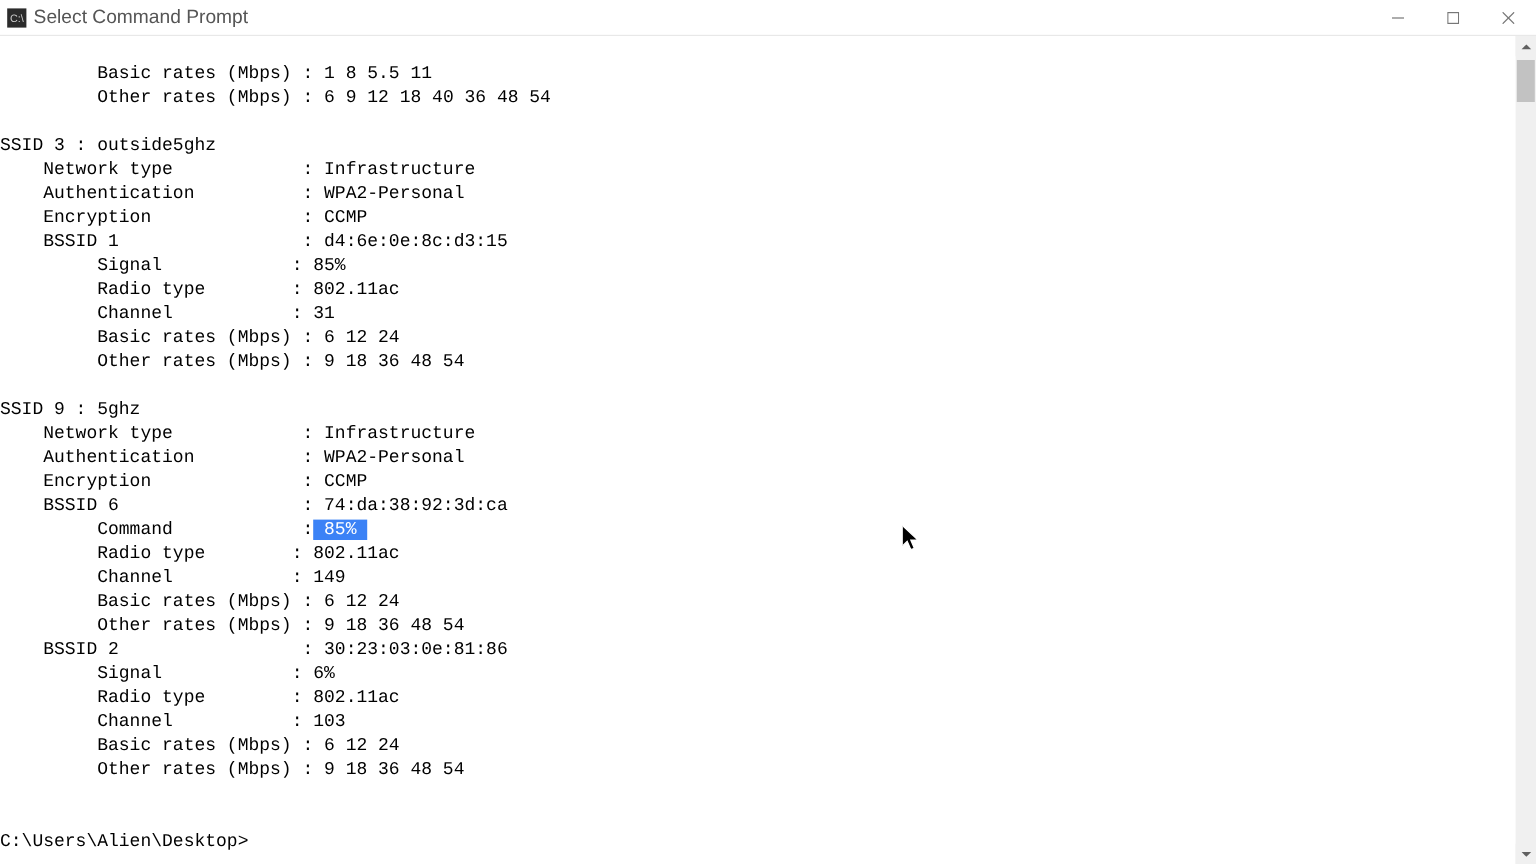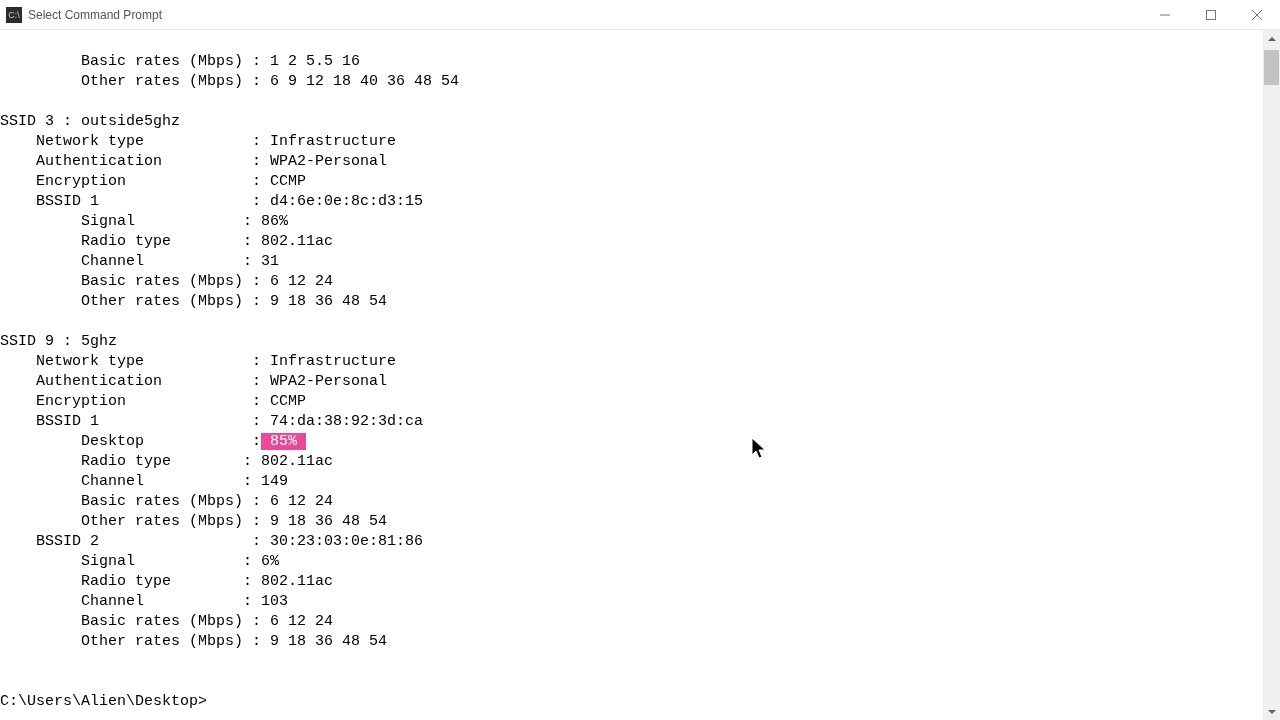--- a/index.html
+++ b/index.html
@@ -28,21 +28,21 @@
     margin-right: 6px;
     display: inline-flex;
     align-items: center;
     justify-content: center;
     font-size: 9px;
     color: #ccc;
     font-family: sans-serif;
   }
   .titlebar-title {
     font-family: "Segoe UI", Tahoma, sans-serif;
-    font-size: 12px;
+    font-size: 16px;
     color: #555;
   }
   .titlebar-buttons {
     margin-left: auto;
     display: flex;
     height: 100%;
   }
   .titlebar-btn {
     width: 46px;
     height: 100%;
@@ -91,21 +91,21 @@
   .scroll-arrow.down::after { border-top: 4px solid #606060; }
   .scroll-thumb {
     position: absolute;
     top: 20px;
     left: 1px;
     width: 15px;
     height: 35px;
     background: #c2c2c2;
   }
   .sel {
-    background: #ec4899;
+    background: #3b82f6;
     color: #fff;
   }
   .cursor {
     position: absolute;
     left: 752px;
     top: 438px;
     pointer-events: none;
   }
   .cursor svg { width: 18px; height: 24px; }
 </style>
@@ -129,40 +129,40 @@
     <div class="titlebar-btn">
       <svg viewBox="0 0 10 10">
           <line x1="0" y1="0" x2="10" y2="10"></line>
           <line x1="10" y1="0" x2="0" y2="10"></line>
         </svg>
     </div>
   </div>
 </div>
 
 <div class="content">
-<span>         <span>Basic rates (Mbps) : 1 2 5.5 16</span></span>
+<span>         <span>Basic rates (Mbps) : 1 8 5.5 11</span></span>
 <span>         <span>Other rates (Mbps) : 6 9 12 18 40 36 48 54</span></span>
 <span> </span>
 <span>SSID 3 : outside5ghz</span>
 <span>    Network type            : Infrastructure</span>
 <span>    Authentication          : WPA2-Personal</span>
 <span>    Encryption              : CCMP</span>
 <span>    BSSID 1                 : d4:6e:0e:8c:d3:15</span>
-<span>         Signal            : 86%</span>
+<span>         Signal            : 85%</span>
 <span>         Radio type        : 802.11ac</span>
 <span>         Channel           : 31</span>
 <span>         Basic rates (Mbps) : 6 12 24</span>
 <span>         Other rates (Mbps) : 9 18 36 48 54</span>
 <span> </span>
 <span>SSID 9 : 5ghz</span>
 <span>    Network type            : Infrastructure</span>
 <span>    Authentication          : WPA2-Personal</span>
 <span>    Encryption              : CCMP</span>
-<span>    BSSID 1                 : 74:da:38:92:3d:ca</span>
-<span><span>         Desktop            :</span><span class="sel"> 85% </span></span>
+<span>    BSSID 6                 : 74:da:38:92:3d:ca</span>
+<span><span>         Command            :</span><span class="sel"> 85% </span></span>
 <span>         Radio type        : 802.11ac</span>
 <span>         Channel           : 149</span>
 <span>         Basic rates (Mbps) : 6 12 24</span>
 <span>         Other rates (Mbps) : 9 18 36 48 54</span>
 <span>    BSSID 2                 : 30:23:03:0e:81:86</span>
 <span>         Signal            : 6%</span>
 <span>         Radio type        : 802.11ac</span>
 <span>         Channel           : 103</span>
 <span>         Basic rates (Mbps) : 6 12 24</span>
 <span>         Other rates (Mbps) : 9 18 36 48 54</span>

